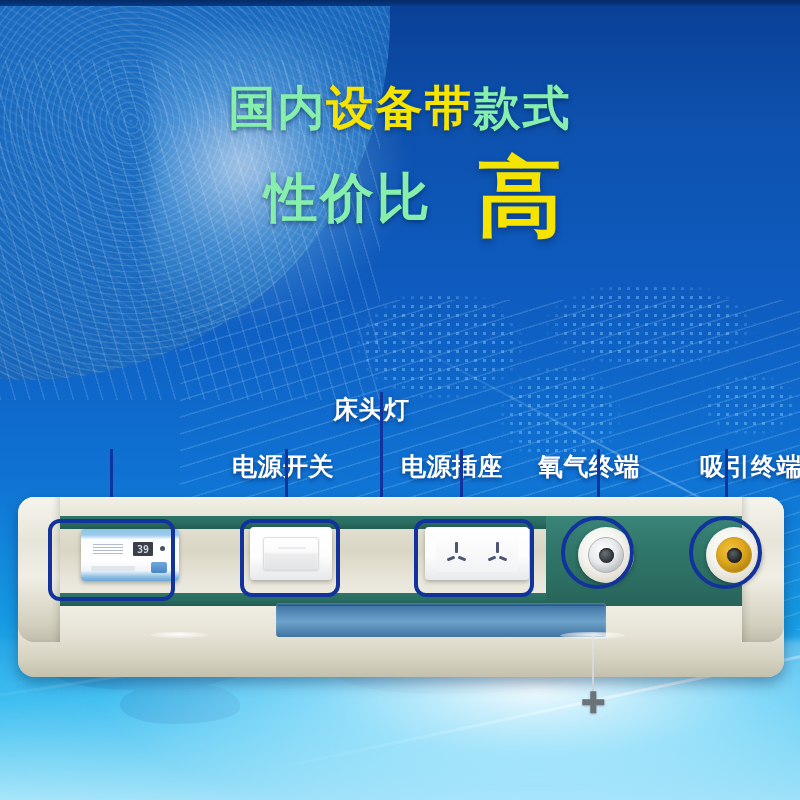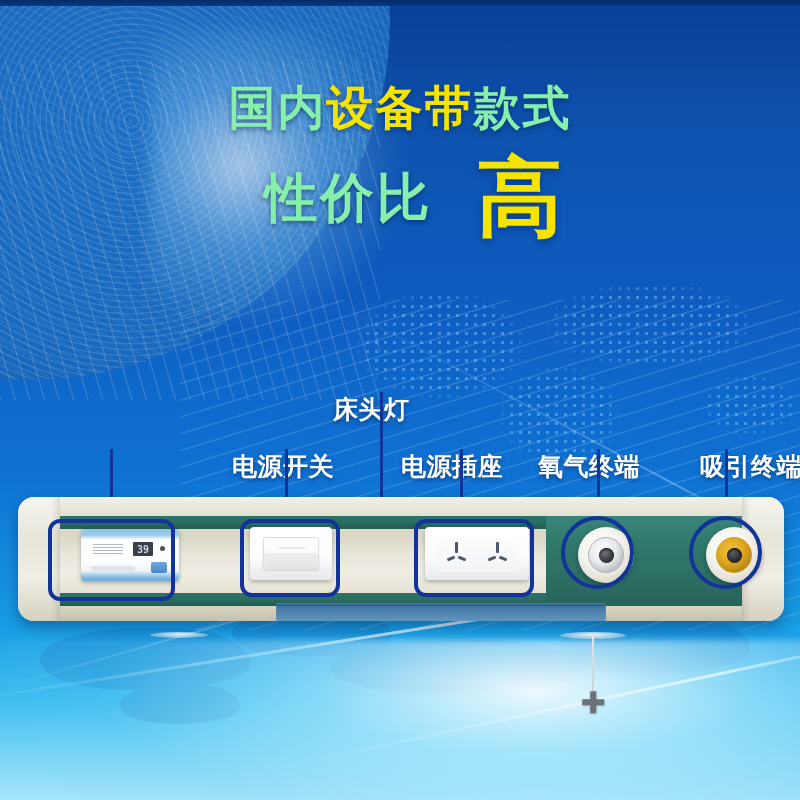--- a/index.html
+++ b/index.html
@@ -198,21 +198,21 @@
   .leader {
     position: absolute;
     background: #12329c;
     width: 3px;
   }
 
   
   #panel-wrap {
     position: absolute;
     left: 18px; top: 497px;
-    width: 766px; height: 124px;
+    width: 766px; height: 180px;
   }
   .panel-body {
     position: absolute; inset: 0;
     border-radius: 16px;
     background: linear-gradient(to bottom,
       #f2f1e8 0%,
       #eceadd 6%,
       #e3e1d2 14%,
       #dedbcb 22%,
       #d9d6c4 30%,

